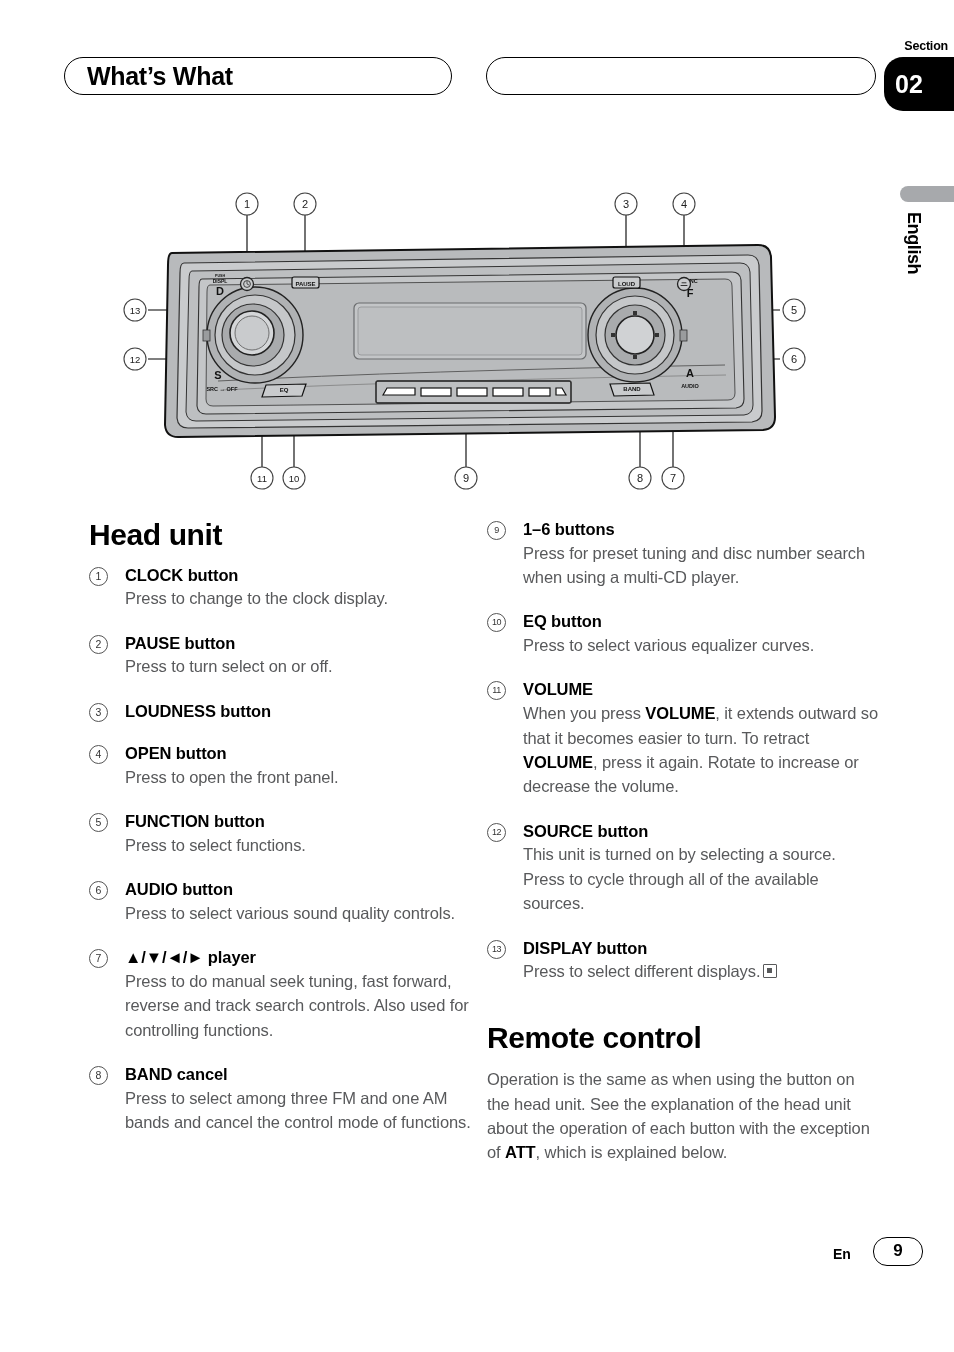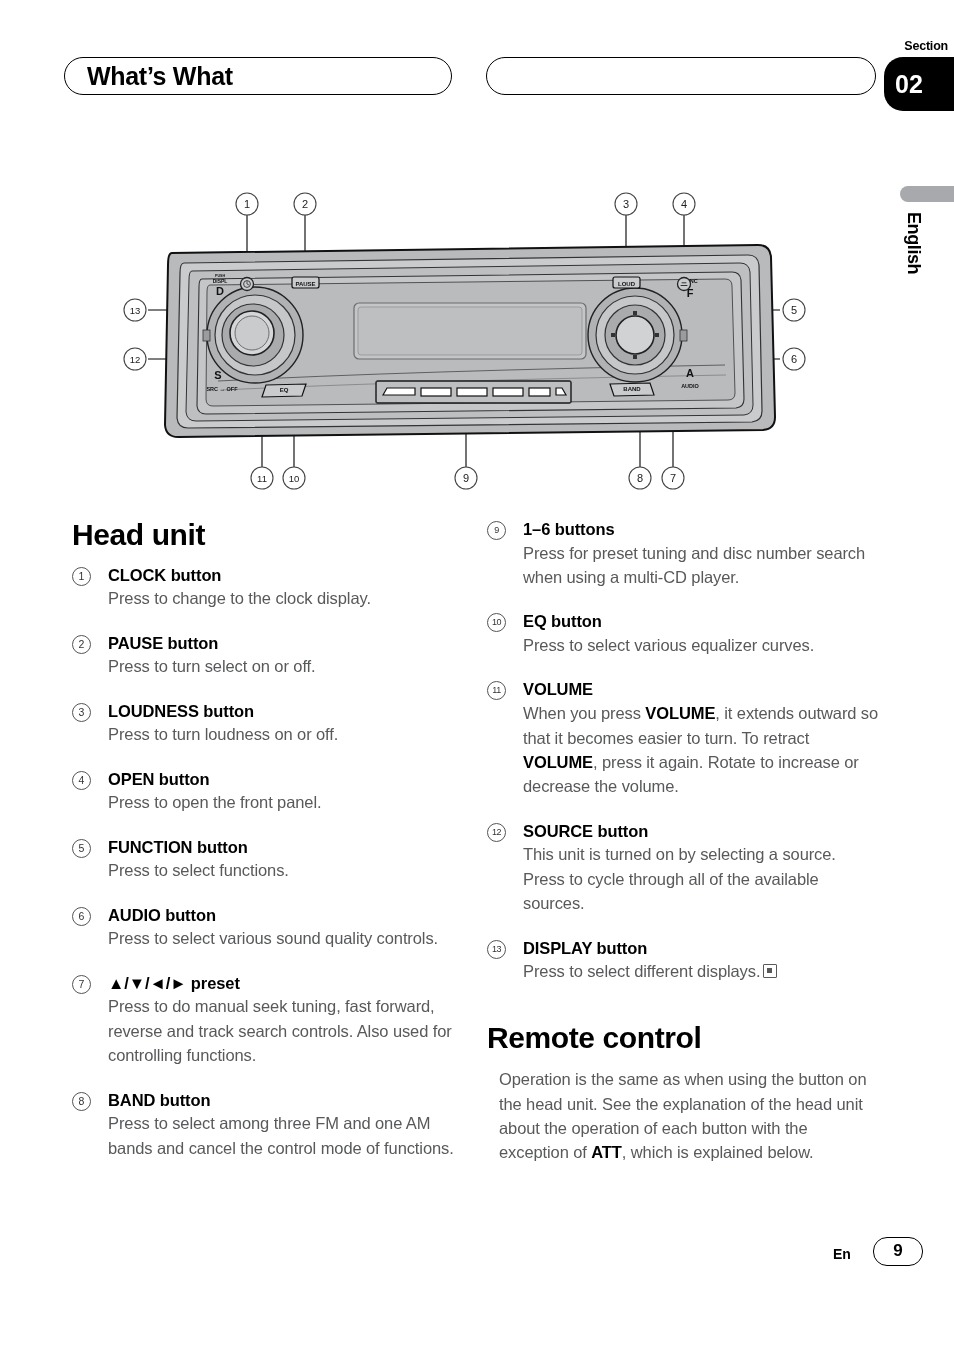--- a/index.html
+++ b/index.html
@@ -51,21 +51,21 @@
     letter-spacing:-0.4px;
     text-align:left;
   }
 
   
   .figure{position:absolute;left:110px;top:185px;width:720px;height:305px;}
   .figure svg{display:block;}
 
   
   .col{position:absolute;width:392px;}
-  .col.left{left:72px;top:519px;}
+  .col.left{left:89px;top:519px;}
   .col.right{left:487px;top:519px;}
 
   h2.sec-head{
     font-size:30px;font-weight:bold;margin:0 0 14px 0;letter-spacing:-0.4px;
     color:#000;line-height:1.05;
   }
   h2.sec-head.spaced{margin-top:38px;}
 
   .entry{margin-bottom:22px;position:relative;padding-left:36px;}
   .entry .num{
@@ -77,21 +77,21 @@
   .entry .num.wide{font-size:9px;letter-spacing:-0.5px;}
   .entry .title{
     font-size:16.5px;font-weight:bold;color:#000;line-height:1.25;margin-bottom:1px;
     letter-spacing:-0.1px;
   }
   .entry .body{
     font-size:16.5px;color:#58595b;line-height:1.48;letter-spacing:-0.1px;
   }
   .entry .body b{color:#000;font-weight:bold;}
   .para{
-    font-size:16.5px;color:#58595b;line-height:1.48;letter-spacing:-0.1px;margin:12px;
+    font-size:16.5px;color:#58595b;line-height:1.48;letter-spacing:-0.1px;margin:0;
   }
   .para b{color:#000;font-weight:bold;}
   .endmark{
     display:inline-block;width:12px;height:12px;border:1.4px solid #58595b;
     position:relative;vertical-align:-1px;margin-left:3px;border-radius:1px;
   }
   .endmark::after{
     content:"";position:absolute;left:2.5px;top:2.5px;width:5px;height:5px;background:#58595b;
   }
 
@@ -268,21 +268,20 @@
 
   <div class="entry">
     <span class="num">2</span>
     <div class="title">PAUSE button</div>
     <div class="body">Press to turn select on or off.</div>
   </div>
 
   <div class="entry">
     <span class="num">3</span>
     <div class="title">LOUDNESS button</div>
-    <div class="body">Press to turn loudness on or off.</div>
   </div>
 
   <div class="entry">
     <span class="num">4</span>
     <div class="title">OPEN button</div>
     <div class="body">Press to open the front panel.</div>
   </div>
 
   <div class="entry">
     <span class="num">5</span>
@@ -291,27 +290,27 @@
   </div>
 
   <div class="entry">
     <span class="num">6</span>
     <div class="title">AUDIO button</div>
     <div class="body">Press to select various sound quality controls.</div>
   </div>
 
   <div class="entry">
     <span class="num">7</span>
-    <div class="title">▲/▼/◄/► preset</div>
+    <div class="title">▲/▼/◄/► player</div>
     <div class="body">Press to do manual seek tuning, fast forward, reverse and track search controls. Also used for controlling functions.</div>
   </div>
 
   <div class="entry">
     <span class="num">8</span>
-    <div class="title">BAND button</div>
+    <div class="title">BAND cancel</div>
     <div class="body">Press to select among three FM and one AM bands and cancel the control mode of functions.</div>
   </div>
 </div>
 
 <div class="col right">
   <div class="entry">
     <span class="num wide">9</span>
     <div class="title">1–6 buttons</div>
     <div class="body">Press for preset tuning and disc number search when using a multi-CD player.</div>
   </div>

